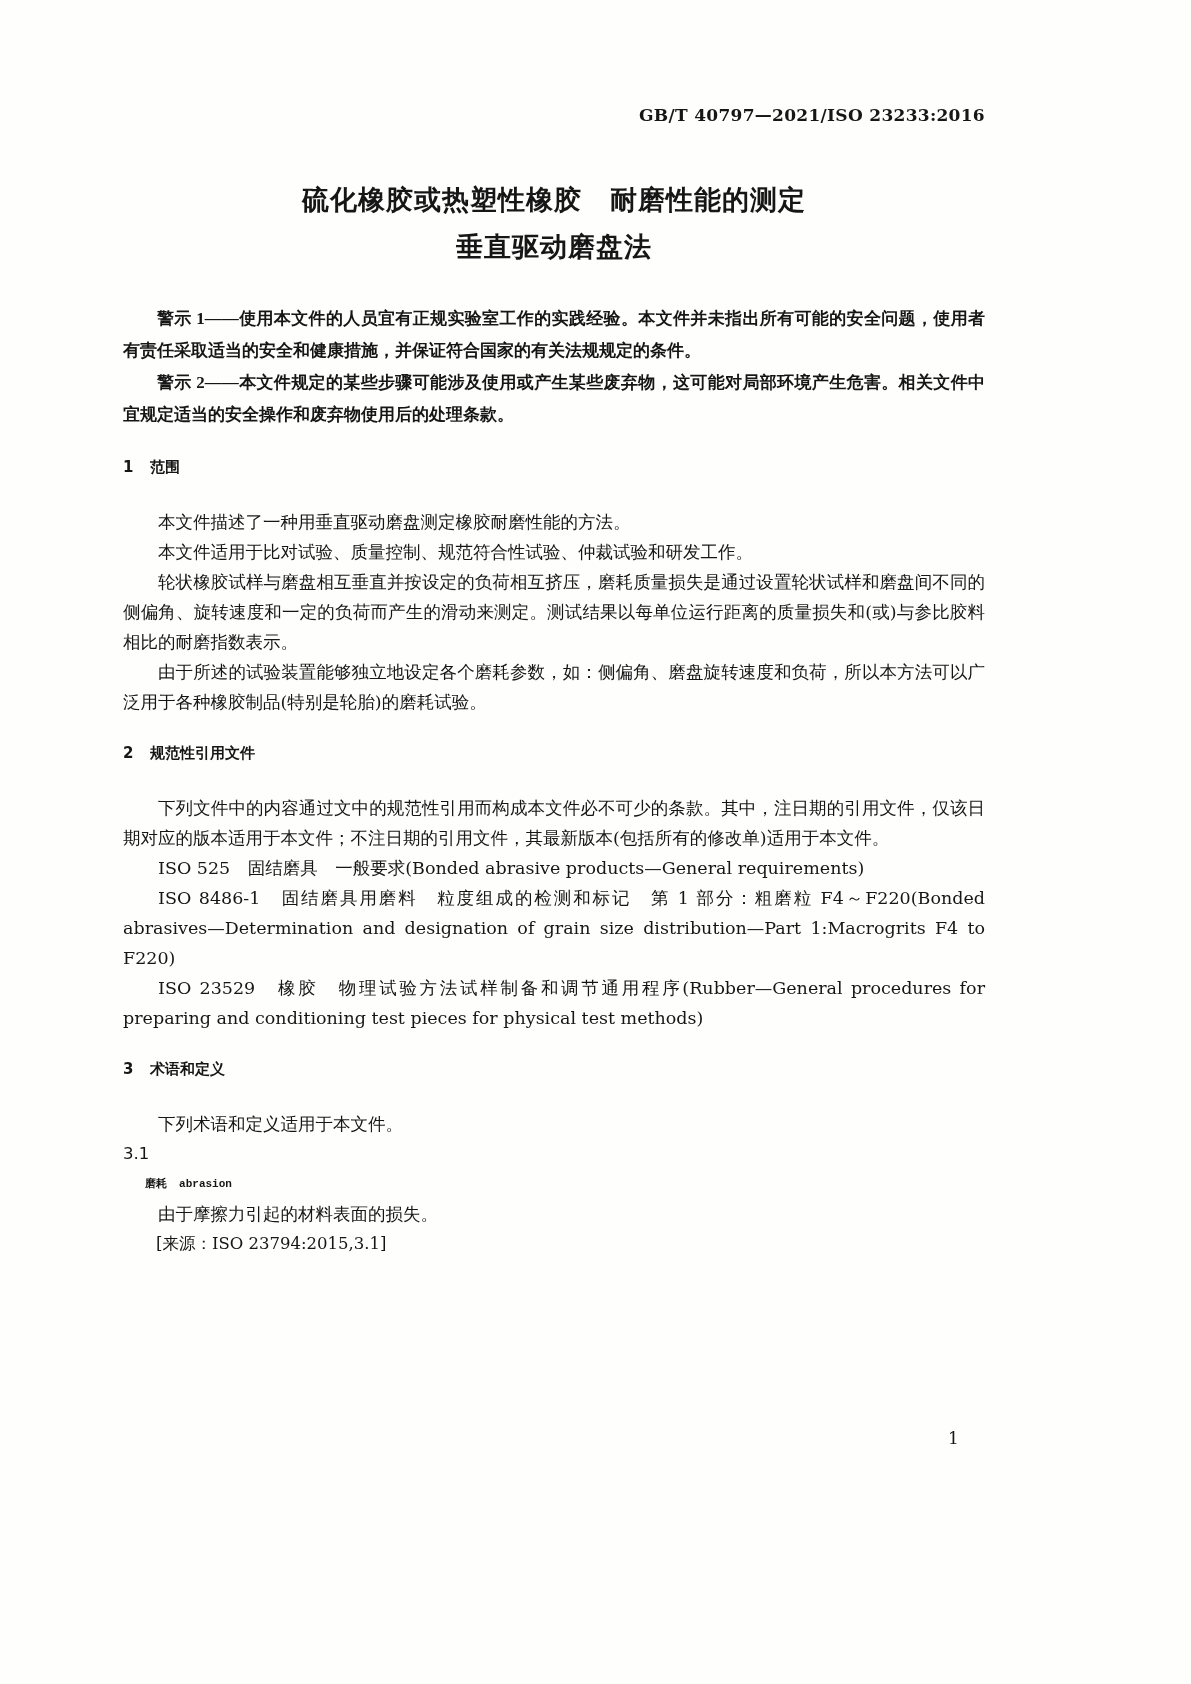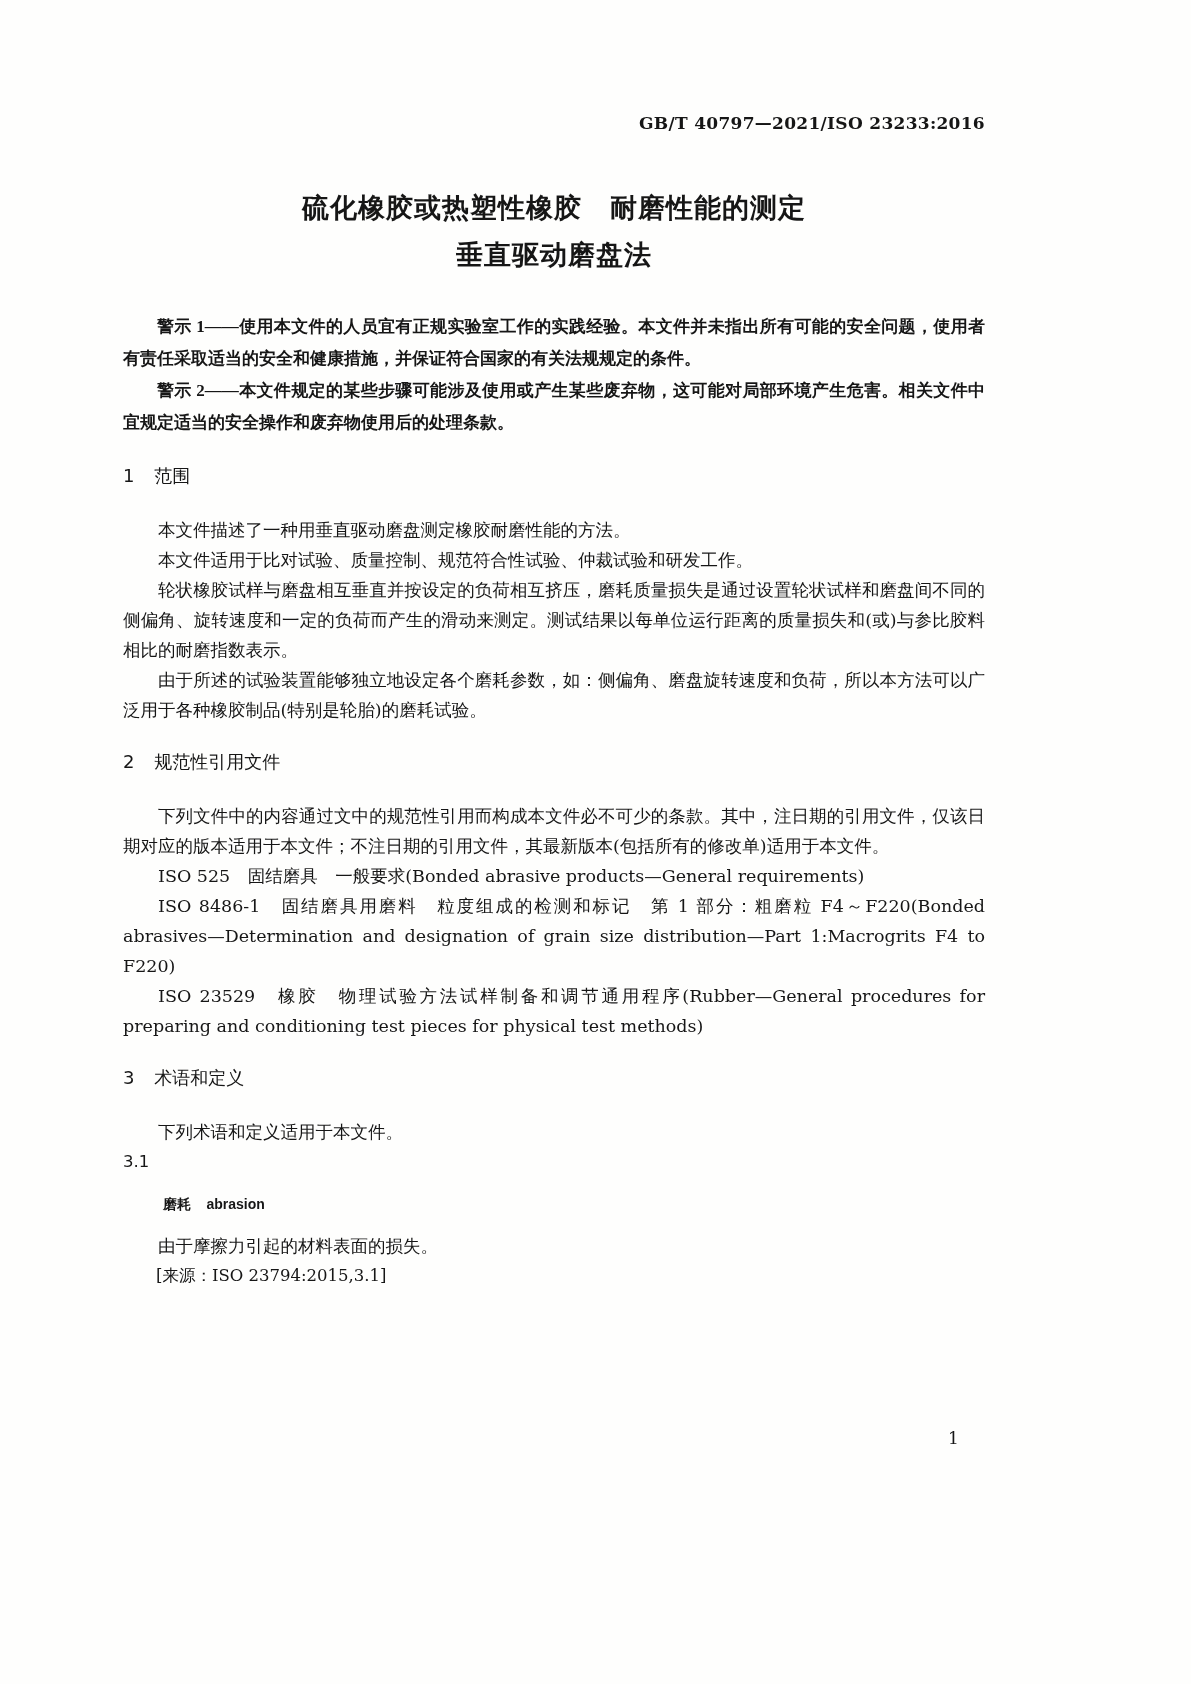--- a/index.html
+++ b/index.html
@@ -9,21 +9,21 @@
     height: 1684px;
     margin: 0 auto;
     background: #fefefd;
     color: #161616;
     font-family: "DejaVu Serif", "Liberation Serif", serif;
     overflow: hidden;
   }
   .content {
     position: absolute;
     left: 123px;
-    top: 112px;
+    top: 104px;
     width: 862px;
   }
   .doc-header {
     text-align: right;
     font-size: 17px;
     font-weight: bold;
     letter-spacing: 0.3px;
     line-height: 22px;
   }
   .doc-title {
@@ -42,43 +42,43 @@
     font-family: Liberation Serif, serif;
     font-weight: bold;
     font-size: 17px;
     line-height: 32px;
     text-indent: 2em;
     text-align: justify;
   }
   .section-heading {
     margin: 21px 0 24px 0;
     font-family: "DejaVu Sans", "Liberation Sans", sans-serif;
-    font-weight: normal;
-    font-size: 18px;
+    font-weight: bold;
+    font-size: 15px;
     line-height: 31px;
   }
   .sec-num { margin-right: 1.1em; }
   .body-p {
     margin: 0;
     font-size: 17.5px;
     line-height: 30px;
     text-indent: 2em;
     text-align: justify;
   }
   .term-num {
     margin: 0;
     font-family: "DejaVu Sans", "Liberation Sans", sans-serif;
     font-size: 16.5px;
     line-height: 30px;
   }
   .term-heading {
-    margin: 12px;
-    font-family: Liberation Sans, sans-serif;
+    margin: 0;
+    font-family: Liberation Mono, monospace;
     font-weight: bold;
-    font-size: 14px;
+    font-size: 11px;
     line-height: 30px;
     text-indent: 2em;
   }
   .term-en { margin-left: 1.1em; }
   .term-def {
     margin: 0;
     font-size: 17.5px;
     line-height: 30px;
     text-indent: 2em;
   }

